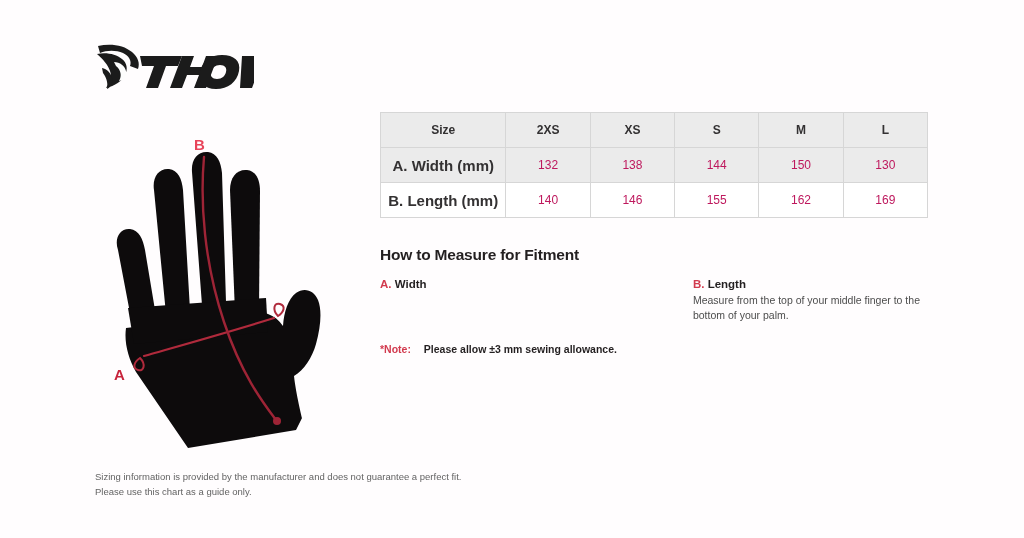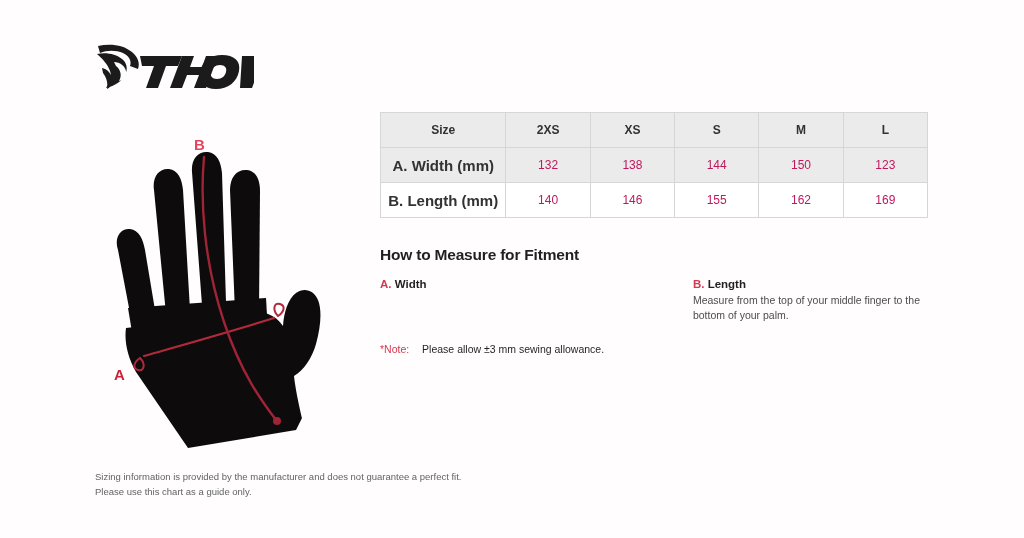--- a/index.html
+++ b/index.html
@@ -123,21 +123,21 @@
   }
   .measure-text {
     font-size: 10.5px;
     line-height: 1.42;
     color: #4d4d4d;
   }
 
   .note-line {
     margin-top: 20px;
     font-size: 10.5px;
-    font-weight: normal;
+    font-weight: bold;
   }
   .note-line .note-tag {
     color: #d23a4e;
     margin-right: 10px;
   }
   .note-line .note-body {
     color: #231f20;
   }
 
   
@@ -242,21 +242,21 @@
           <th>L</th>
         </tr>
       </thead>
       <tbody>
         <tr class="row-shaded">
           <td class="rowhead">A. Width (mm)</td>
           <td class="cellval">132</td>
           <td class="cellval">138</td>
           <td class="cellval">144</td>
           <td class="cellval">150</td>
-          <td class="cellval">123</td>
+          <td class="cellval">130</td>
         </tr>
         <tr class="row-plain">
           <td class="rowhead">B. Length (mm)</td>
           <td class="cellval">140</td>
           <td class="cellval">146</td>
           <td class="cellval">155</td>
           <td class="cellval">162</td>
           <td class="cellval">169</td>
         </tr>
       </tbody>

